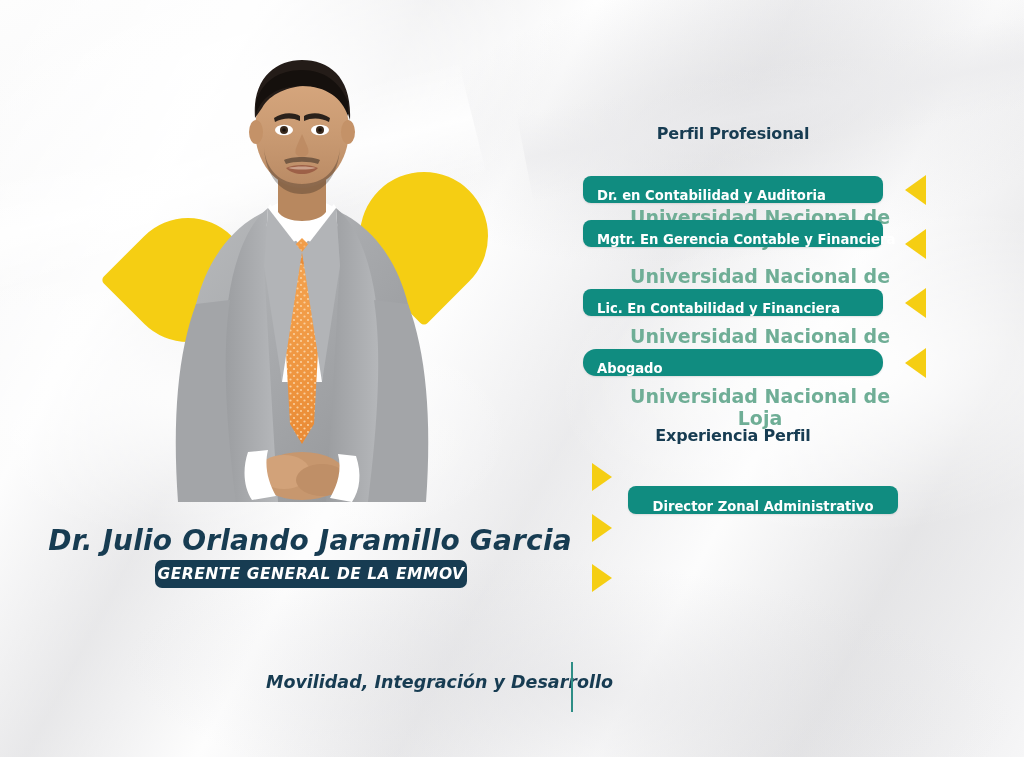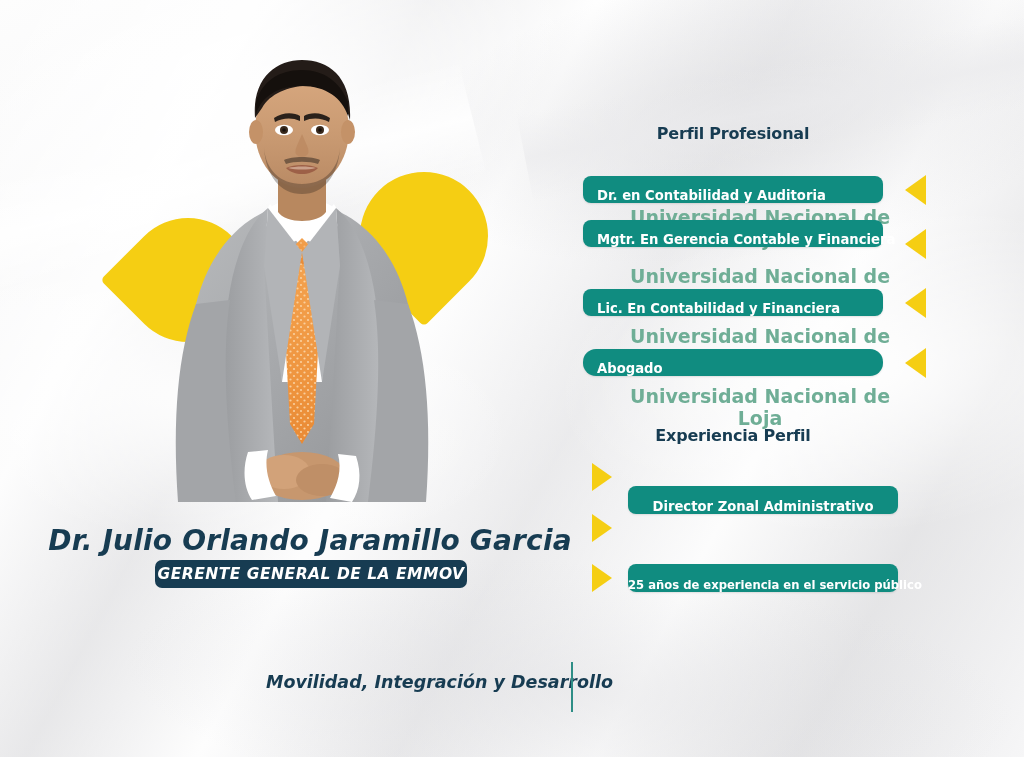--- a/index.html
+++ b/index.html
@@ -293,21 +293,18 @@
   <div class="section-title" id="title-exp" style="color: rgb(23, 60, 82);">Experiencia Perfil</div>
 
   <div class="tri tri-right" style="left: 592px; top: 463px; border-left-color: rgb(245, 206, 19);"></div>
   <div class="pill exp-pill" style="top: 486px; background: rgb(16, 140, 128);">
     <span>Director Zonal Administrativo</span>
   </div>
 
   <div class="tri tri-right" style="left: 592px; top: 514px; border-left-color: rgb(245, 206, 19);"></div>
 
   <div class="tri tri-right" style="left: 592px; top: 564px; border-left-color: rgb(245, 206, 19);"></div>
-  <div class="pill exp-pill small" style="top: 564px; background: rgb(16, 140, 128);">
-    <span>25 años de experiencia en el servicio público</span>
-  </div>
 
   <div class="tagline" style="color: rgb(23, 60, 82);">Movilidad, Integración y Desarrollo</div>
   <div class="vdivider"></div>
 
 
 </div>
 
 </body></html>

